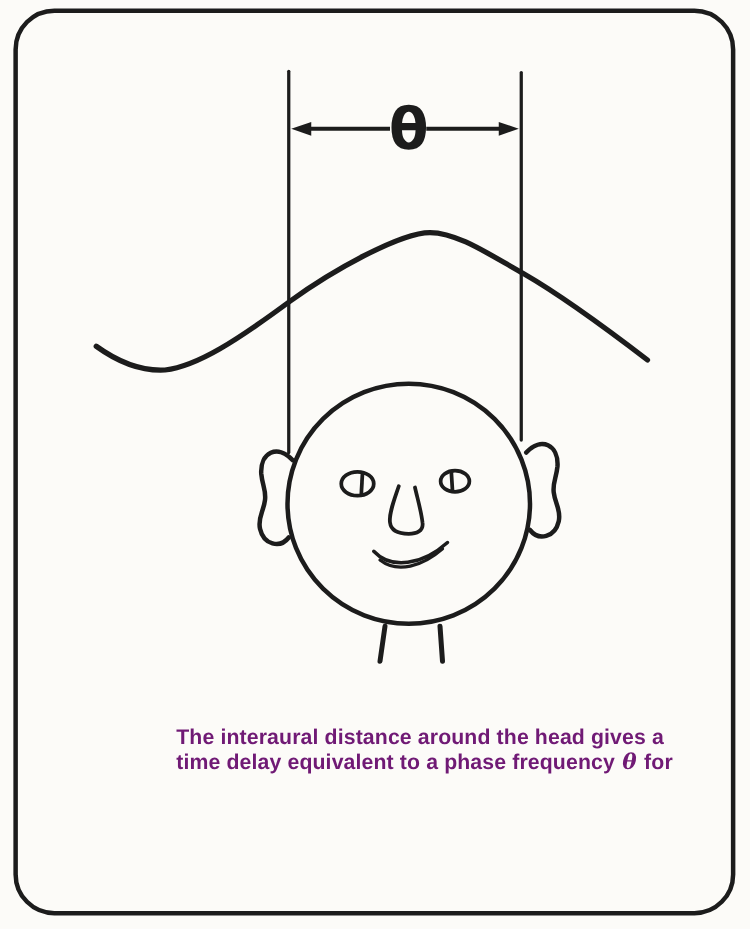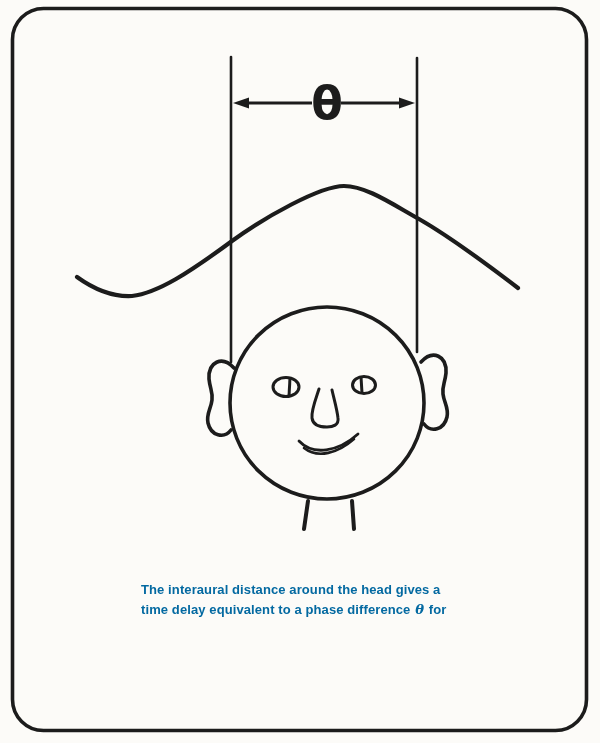--- a/index.html
+++ b/index.html
@@ -22,22 +22,22 @@
     left: 0;
     top: 0;
     width: 600px;
     height: 743px;
   }
   .caption {
     position: absolute;
     left: 141px;
     top: 580px;
     width: 440px;
-    color: #0369a1;
-    font-size: 13px;
+    color: #701a75;
+    font-size: 17px;
     line-height: 19.5px;
     font-weight: bold;
     letter-spacing: 0.1px;
   }
   .caption .theta {
     font-family: "DejaVu Serif", serif;
     font-style: italic;
     font-weight: bold;
     font-size: 1.02em;
     padding: 0 1px;
@@ -107,19 +107,19 @@
       <path d="M 304,448 C 318,459 338,453 354,439" fill="none" stroke="#1c1c1c" stroke-width="2.6" stroke-linecap="round"></path>
 
       <line x1="308" y1="501" x2="304" y2="529" stroke="#1c1c1c" stroke-width="4" stroke-linecap="round"></line>
       <line x1="352" y1="501" x2="354" y2="529" stroke="#1c1c1c" stroke-width="4" stroke-linecap="round"></line>
     </g>
   </svg>
 
   <div class="caption">
     <div>The interaural distance around the head gives a</div>
     <div>
-      <span>time delay equivalent to a phase difference</span>
+      <span>time delay equivalent to a phase frequency</span>
       <span class="theta">θ</span>
       <span>for</span>
     </div>
   </div>
 
 </div>
 
 </body></html>

